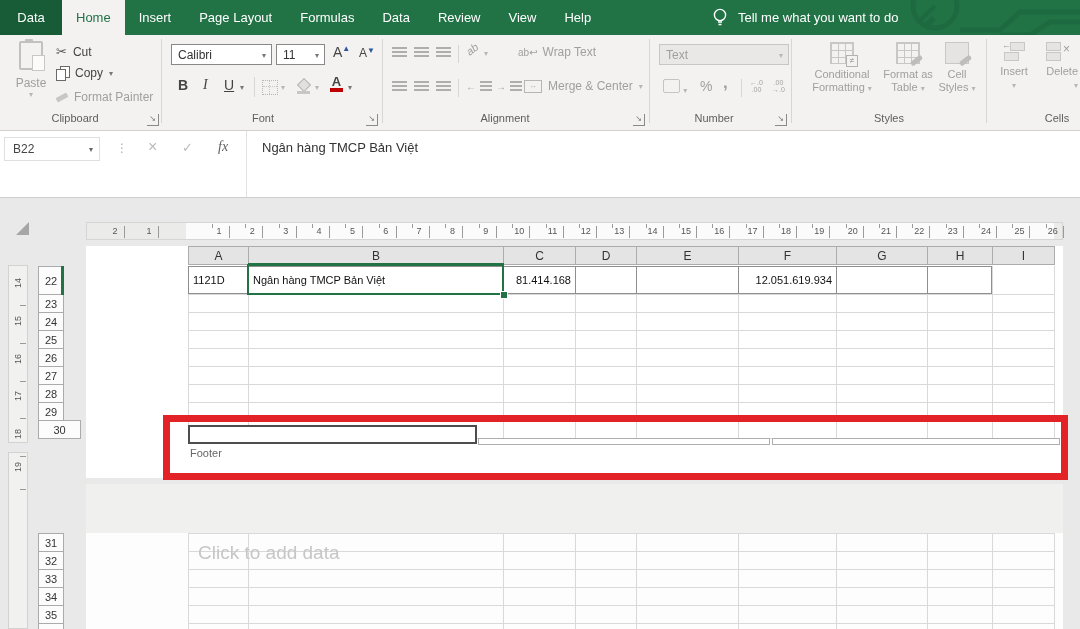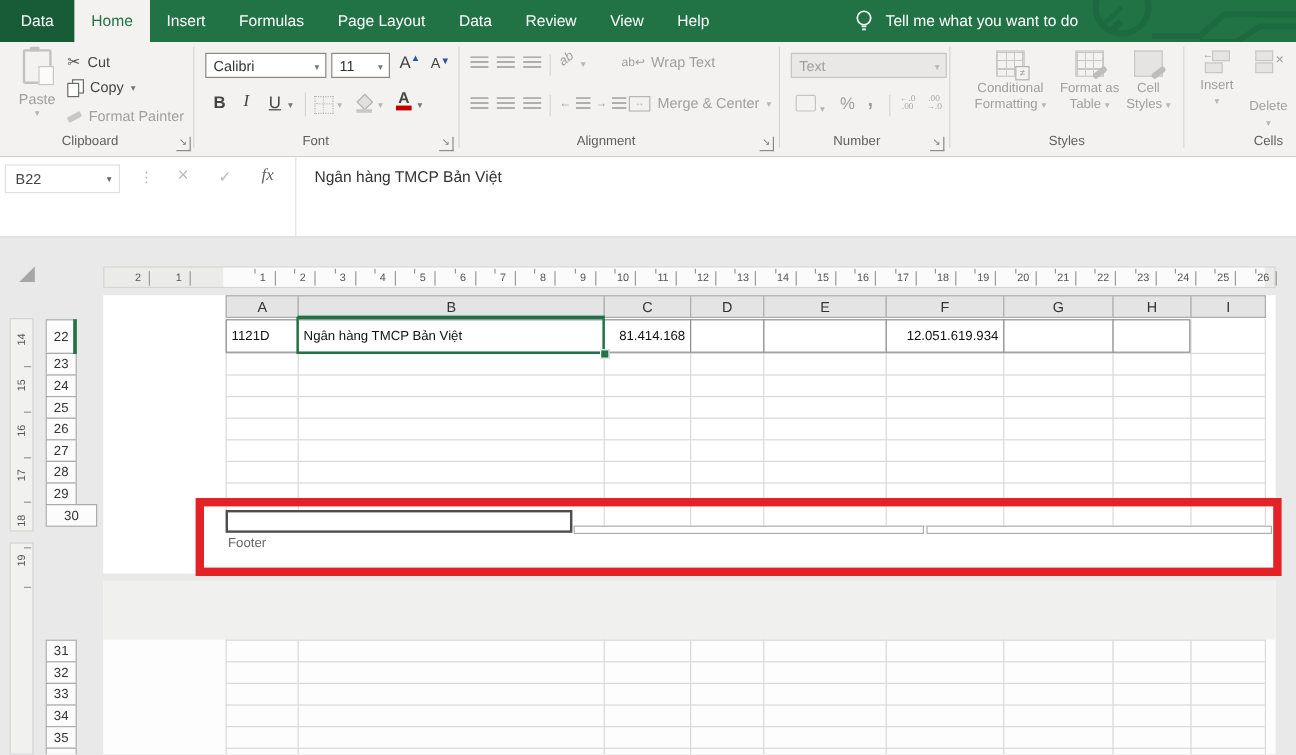--- a/index.html
+++ b/index.html
@@ -94,22 +94,22 @@
           <path d="M80 30 L120 30 L140 12 L200 12"></path>
           <path d="M120 35 L150 35 L170 22 L200 22"></path>
         <path d="M55 6 L40 20" stroke-width="4"></path>
           <path d="M44 24 l8 -8 l4 4 l-8 8 z" fill="#1d6a41" stroke="none"></path>
       </g>
     </svg>
     <div class="filetab">Data</div>
     <div class="tabstrip">
         <div class="tab active">Home</div>
         <div class="tab">Insert</div>
+        <div class="tab">Page Layout</div>
         <div class="tab">Formulas</div>
-        <div class="tab">Page Layout</div>
         <div class="tab">Data</div>
         <div class="tab">Review</div>
         <div class="tab">View</div>
         <div class="tab">Help</div>
       </div>
     <div class="tellme">
       <svg width="16" height="22" viewBox="0 0 16 22">
         <circle cx="8" cy="8" r="5.6" fill="none" stroke="#fff" stroke-width="1.4"></circle>
         <path d="M6 15h4 M6.5 17.5h3" stroke="#fff" stroke-width="1.4"></path>
       </svg>
@@ -256,21 +256,21 @@
         <span class="dis" style="position:absolute;left:-2px;top:-2px;font-size:9px;">←</span>
       </div>
       <div class="two" style="margin-top:5px;"><span>Insert</span><br><span class="chev dis">▾</span></div>
     </div>
     <div class="abs" style="left:1036px;top:7px;width:42px;text-align:center;">
       <div style="margin:0 auto;position:relative;width:22px;height:18px;">
         <span style="position:absolute;left:0;top:0;width:13px;height:7px;border:1px solid #c9c7c5;background:#e6e4e2;"></span>
         <span style="position:absolute;left:0;top:10px;width:13px;height:7px;border:1px solid #c9c7c5;background:#e6e4e2;"></span>
         <span class="dis" style="position:absolute;right:-2px;top:0;font-size:12px;">×</span>
       </div>
-      <div class="two" style="margin-top:23px;"><span>Delete</span><br><span class="chev dis">▾</span></div>
+      <div class="two" style="margin-top:5px;text-align:right;"><span>Delete</span><br><span class="chev dis">▾</span></div>
     </div>
     <div class="glabel" style="left:1012px;width:90px;">Cells</div>
   </div>
 
   <div class="fbar">
     <div class="namebox">
       <span>B22</span>
       <span class="chev" style="position:absolute;right:6px;top:7px;color:#666;">▾</span>
     </div>
     <div class="abs" style="left:116px;top:10px;color:#b0b0b0;font-size:12px;">⋮</div>
@@ -280,20 +280,21 @@
     <div class="fdiv" style="left:246px;"></div>
     <div class="abs" style="left:262px;top:9px;font-size:13px;color:#333;">Ngân hàng TMCP Bản Việt</div>
   </div>
 
   <div id="sheet">
     <div class="selall"></div>
     <div class="footerbox-main"></div>
     <div class="footerbox-thin" style="left:478px;top:240px;width:292px;"></div>
     <div class="footerbox-thin" style="left:772px;top:240px;width:288px;"></div>
     <div class="footerlabel">Footer</div>
+    <div class="placeholder">Click to add data</div>
     <div class="redbox"></div>
   <div style="position:absolute;left:86px;top:48px;width:977px;height:232px;background:#fff;z-index:0;"></div>
       <div style="position:absolute;left:86px;top:286px;width:977px;height:145px;background:#fdfdfd;z-index:0;"></div>
       <div style="position:absolute;left:86px;top:286px;width:977px;height:49px;background:#f0f0ef;z-index:1;"></div>
       <div style="position:absolute;left:86px;top:24px;width:977px;height:18px;background:#ebebea;border:1px solid #d5d5d4;box-sizing:border-box;z-index:2;"></div>
       <div style="position:absolute;left:186px;top:25px;width:868px;height:16px;background:#fbfbfb;z-index:2;"></div>
       <div class="ruler-num" style="position:absolute;left:107px;top:28px;width:16px;text-align:center;z-index:3;">2</div>
       <div class="tick" style="position:absolute;left:124px;top:28px;width:1px;height:12px;z-index:3;"></div>
       <div class="ruler-num" style="position:absolute;left:141px;top:28px;width:16px;text-align:center;z-index:3;">1</div>
       <div class="tick" style="position:absolute;left:158px;top:28px;width:1px;height:12px;z-index:3;"></div>

